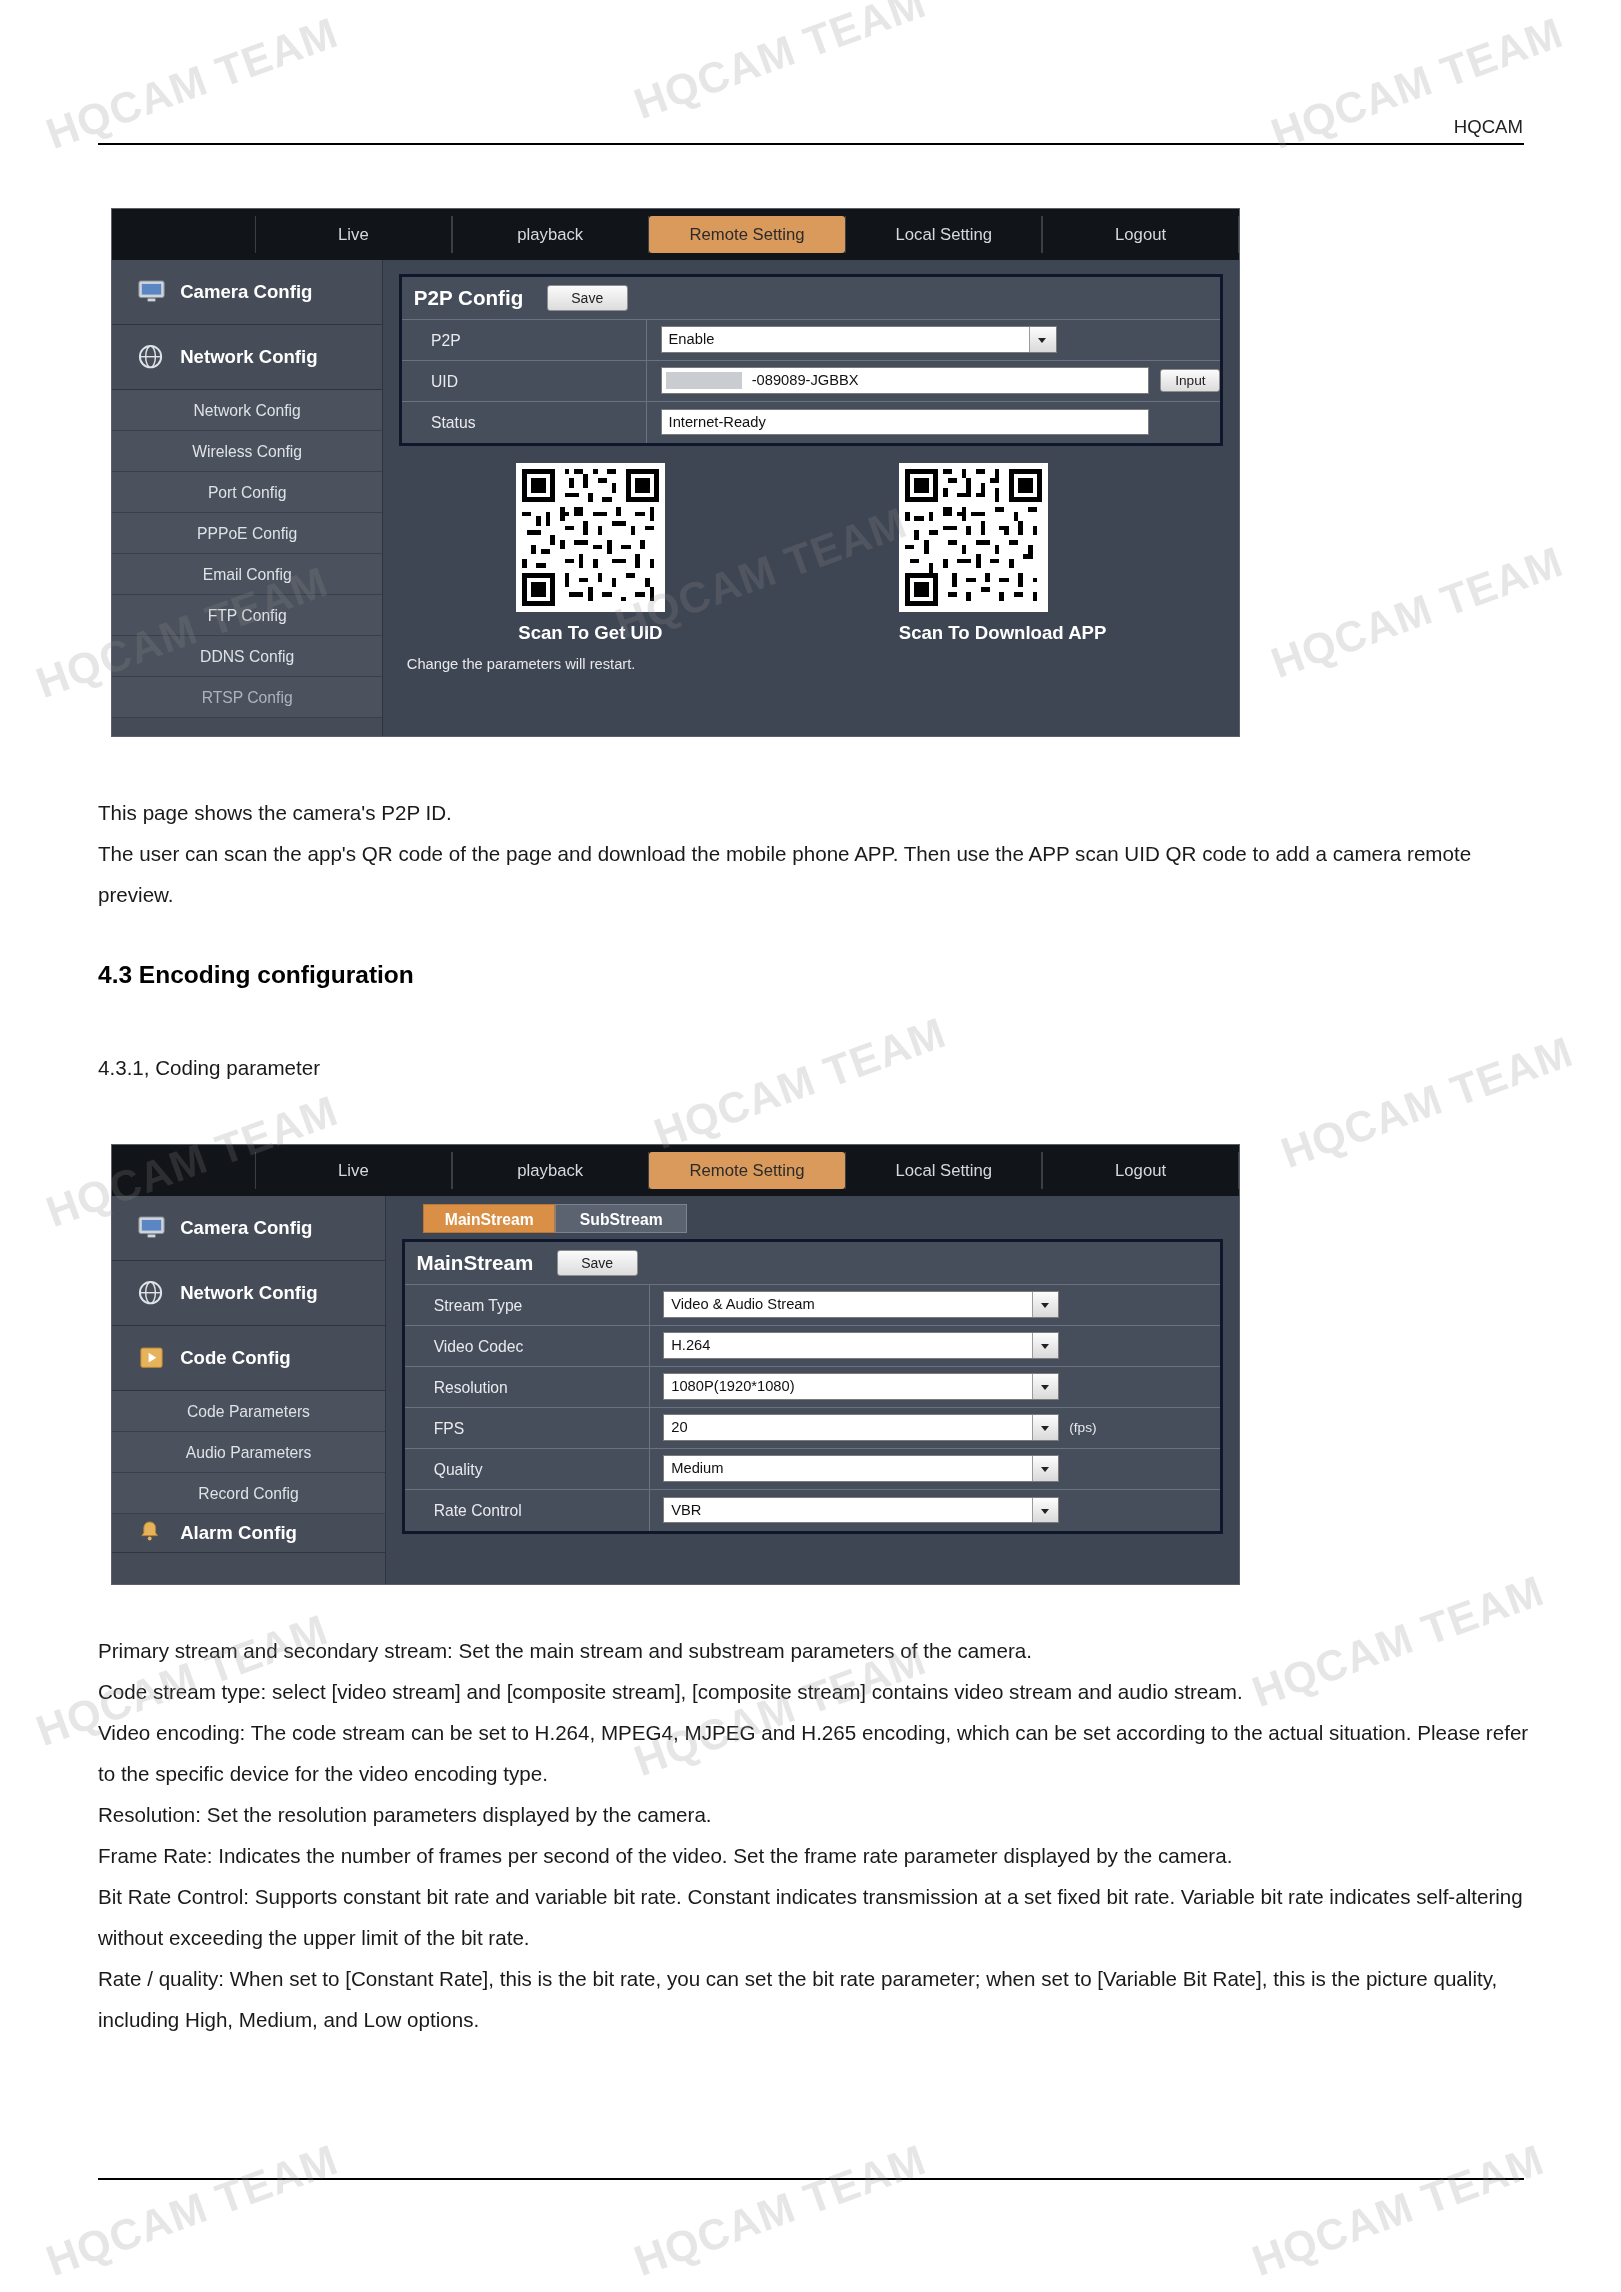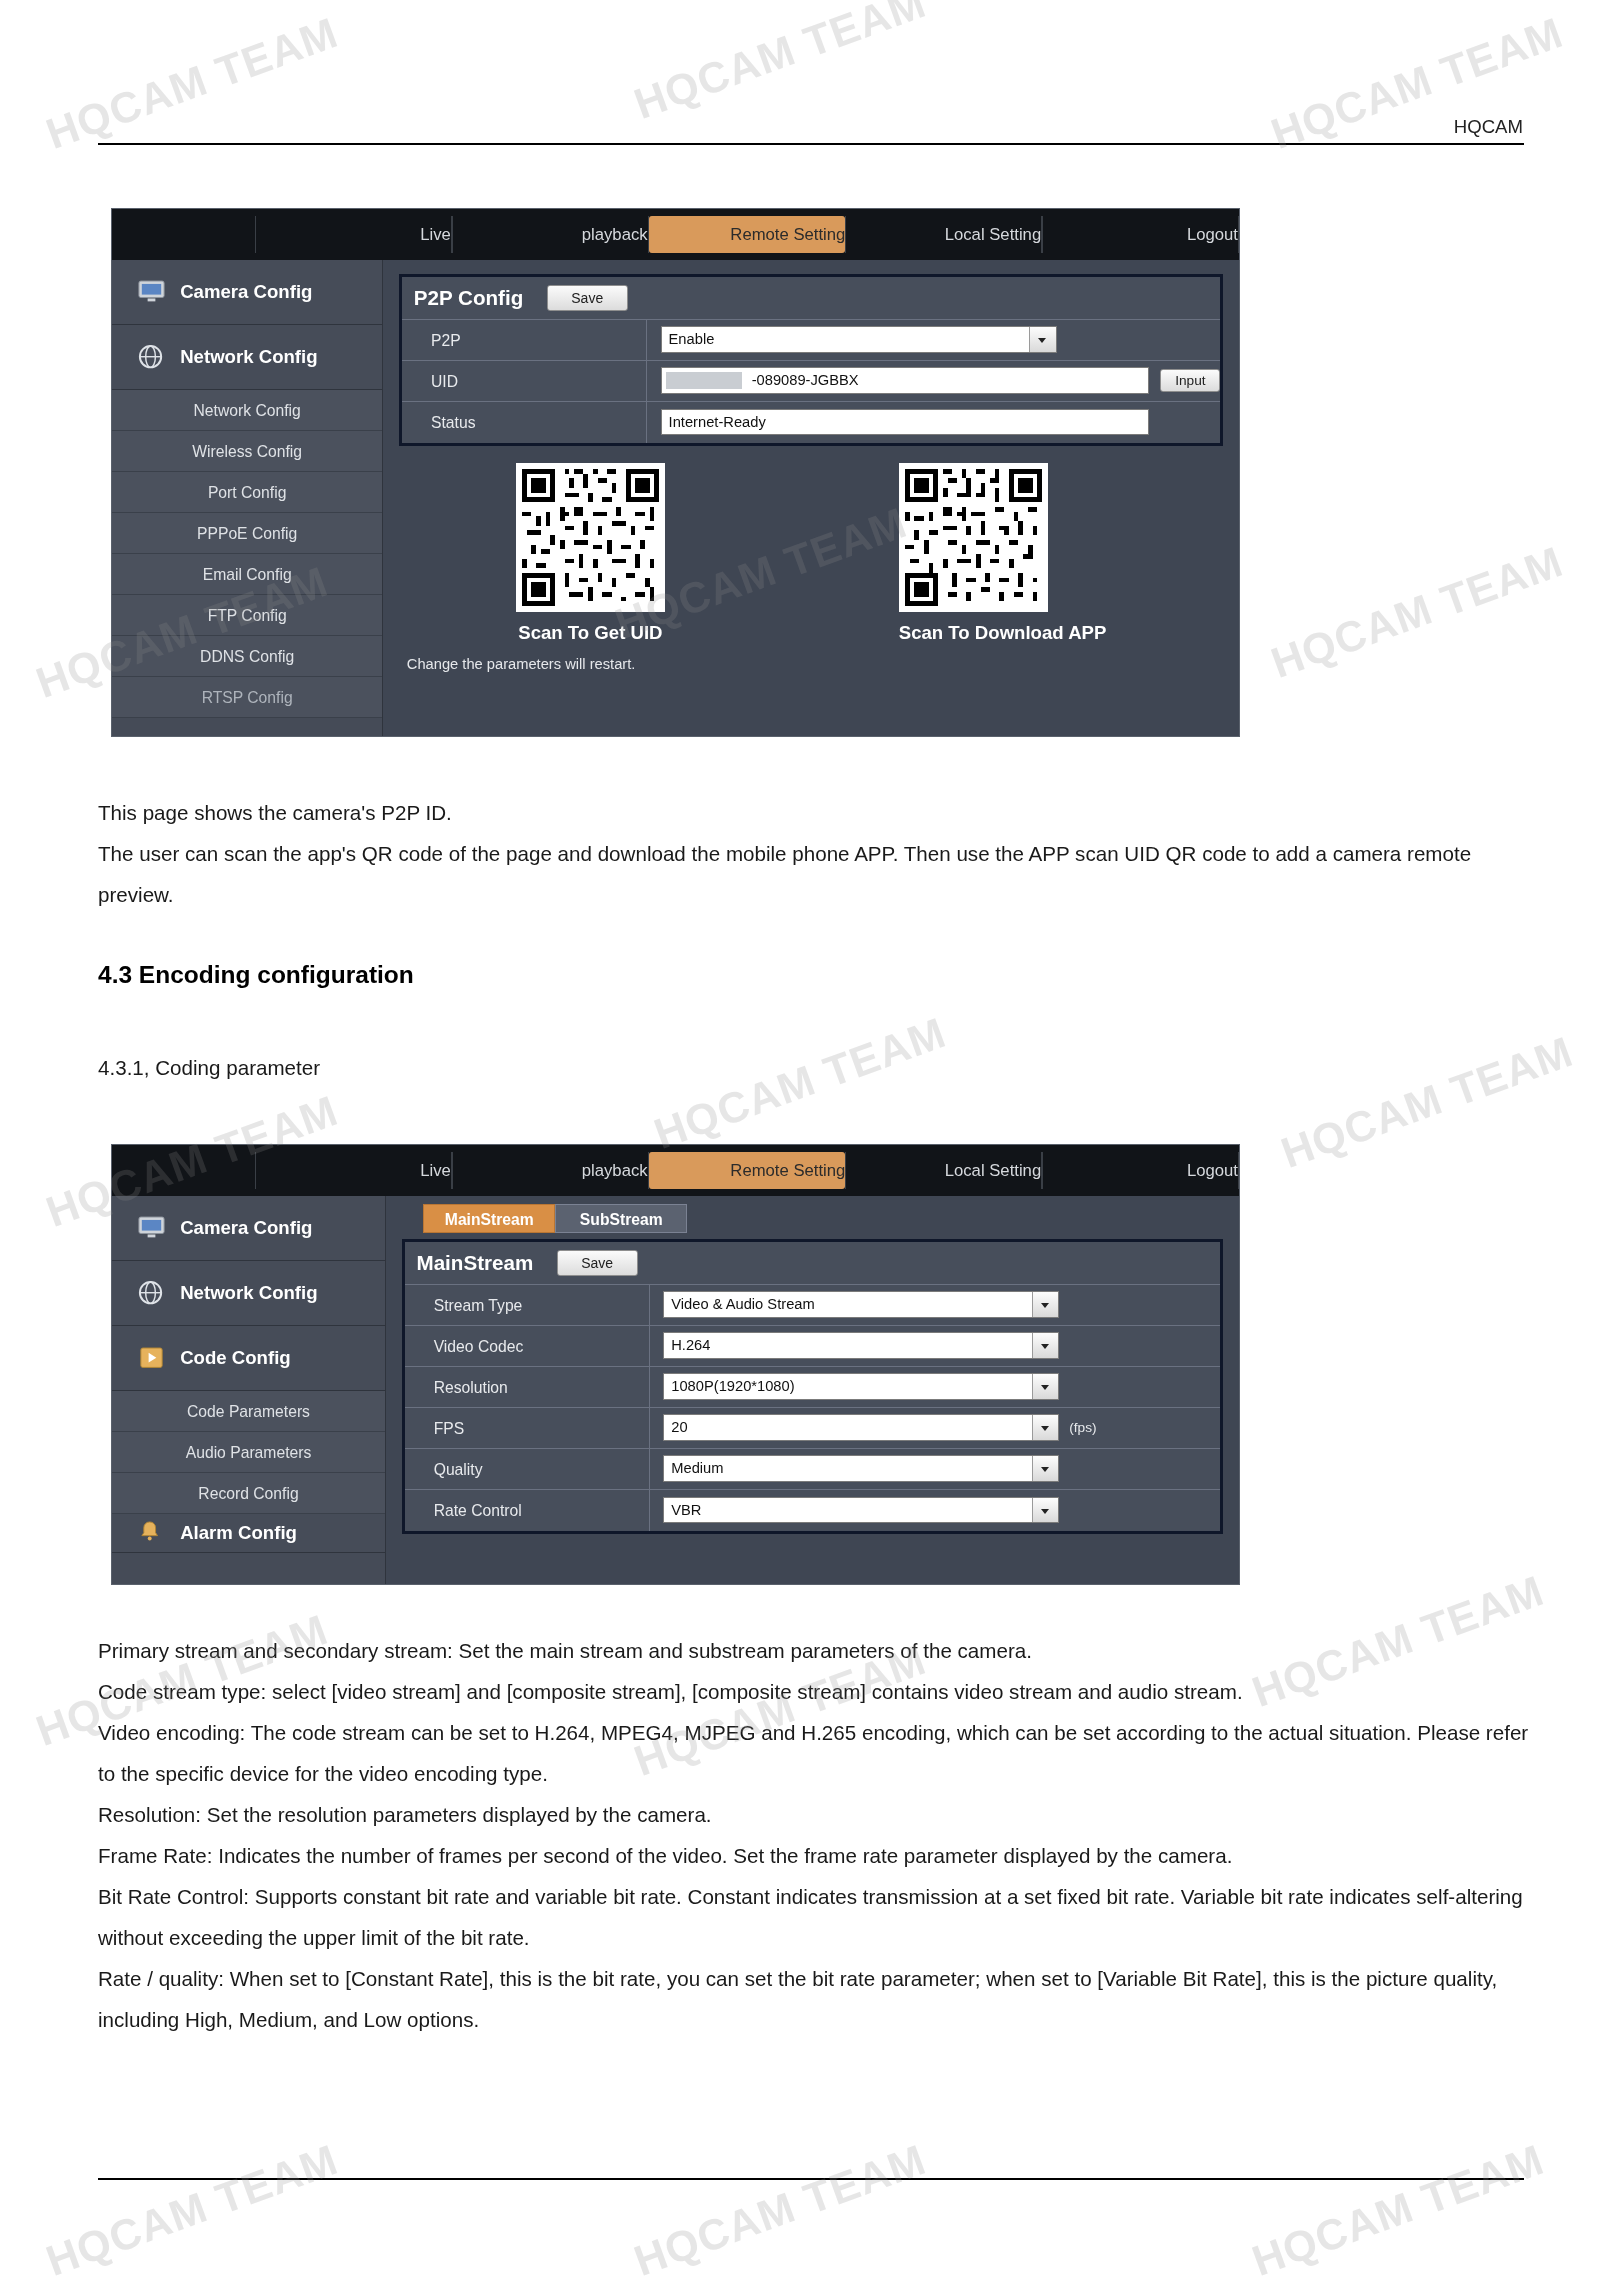--- a/index.html
+++ b/index.html
@@ -92,21 +92,21 @@
     background: #111418;
     display: flex;
     align-items: center;
     padding-left: 143px;
     box-sizing: border-box;
   }
   .navtab {
     width: 204px;
     height: 37px;
     line-height: 37px;
-    text-align: right;
+    text-align: center;
     color: #d6d9dd;
     font-size: 16.7px;
     border-left: 1px solid #3a3f46;
     border-right: 1px solid #3a3f46;
     box-sizing: border-box;
   }
   .navtab.active {
     background: #d99a5b;
     color: #2b2b2b;
     border-radius: 2.9px;

